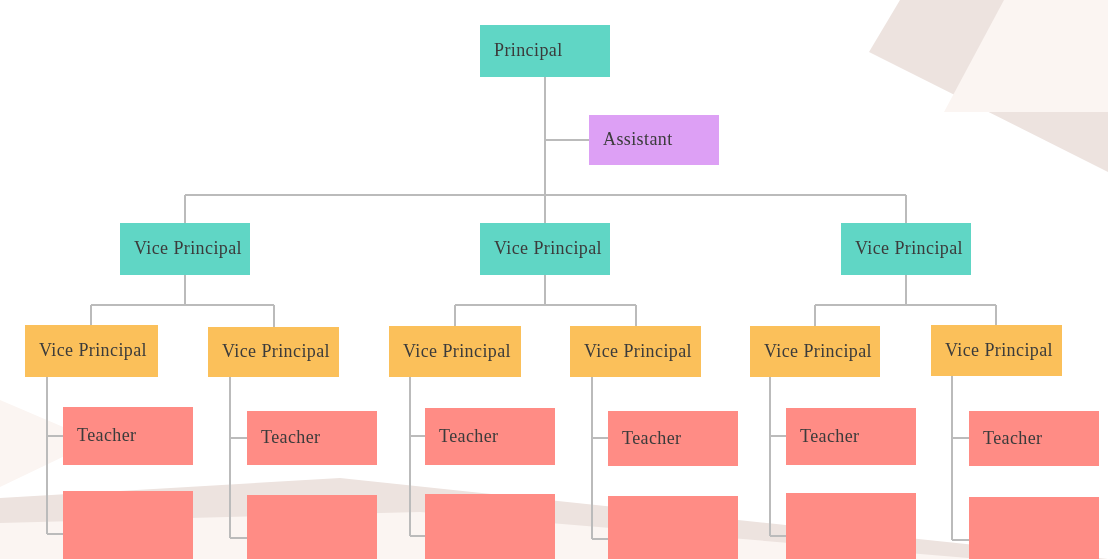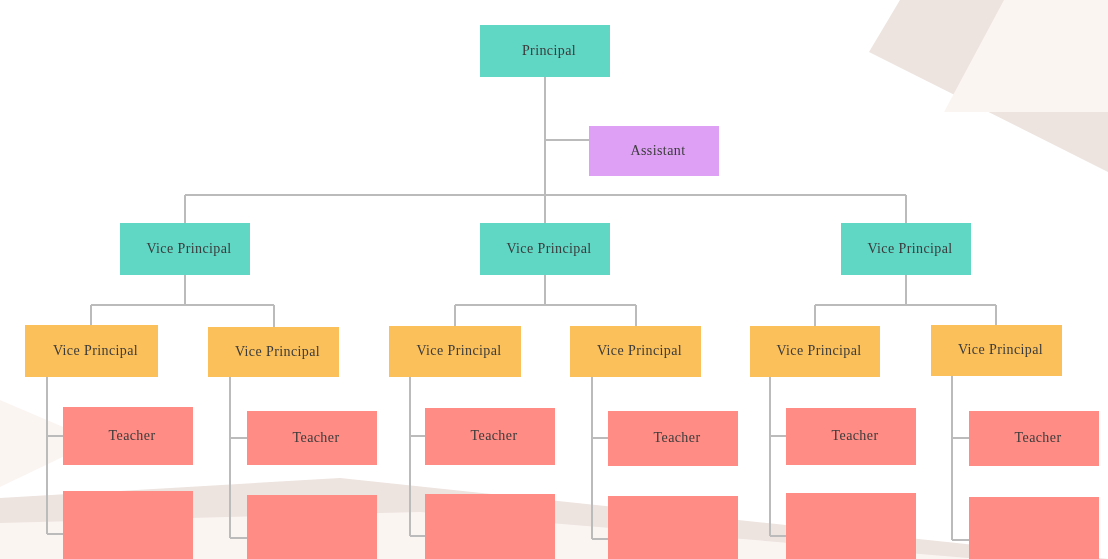--- a/index.html
+++ b/index.html
@@ -39,24 +39,24 @@
     top: 0;
     width: 1108px;
     height: 559px;
     pointer-events: none;
   }
   .node {
     position: absolute;
     box-sizing: border-box;
     display: flex;
     align-items: center;
-    justify-content: center;
+    justify-content: flex-start;
     text-align: center;
     color: #3b3b3b;
-    font-size: 14px;
+    font-size: 18px;
     letter-spacing: 0.4px;
     line-height: 1.2;
     overflow: hidden;
     padding-left: 8px;
   }
   .node-label {
     display: block;
     padding: 0 6px;
     white-space: nowrap;
   }
@@ -111,21 +111,21 @@
         <path d="M770,536 L786,536" stroke="#BBBBBB" stroke-width="1.4" fill="none" shape-rendering="crispEdges"></path>
         <path d="M952,376 L952,540" stroke="#BBBBBB" stroke-width="1.4" fill="none" shape-rendering="crispEdges"></path>
         <path d="M952,438 L969,438" stroke="#BBBBBB" stroke-width="1.4" fill="none" shape-rendering="crispEdges"></path>
         <path d="M952,540 L969,540" stroke="#BBBBBB" stroke-width="1.4" fill="none" shape-rendering="crispEdges"></path>
       </svg>
 
     <div id="nodes-host">
         <div class="node" style="left: 480px; top: 25px; width: 130px; height: 52px; background: rgb(96, 214, 197); color: rgb(59, 59, 59);">
           <span class="node-label">Principal</span>
         </div>
-        <div class="node" style="left: 589px; top: 126px; width: 130px; height: 50px; background: rgb(221, 160, 245); color: rgb(59, 59, 59);">
+        <div class="node" style="left: 589px; top: 115px; width: 130px; height: 50px; background: rgb(221, 160, 245); color: rgb(59, 59, 59);">
           <span class="node-label">Assistant</span>
         </div>
         <div class="node" style="left: 120px; top: 223px; width: 130px; height: 52px; background: rgb(96, 214, 197); color: rgb(59, 59, 59);">
           <span class="node-label">Vice Principal</span>
         </div>
         <div class="node" style="left: 480px; top: 223px; width: 130px; height: 52px; background: rgb(96, 214, 197); color: rgb(59, 59, 59);">
           <span class="node-label">Vice Principal</span>
         </div>
         <div class="node" style="left: 841px; top: 223px; width: 130px; height: 52px; background: rgb(96, 214, 197); color: rgb(59, 59, 59);">
           <span class="node-label">Vice Principal</span>

